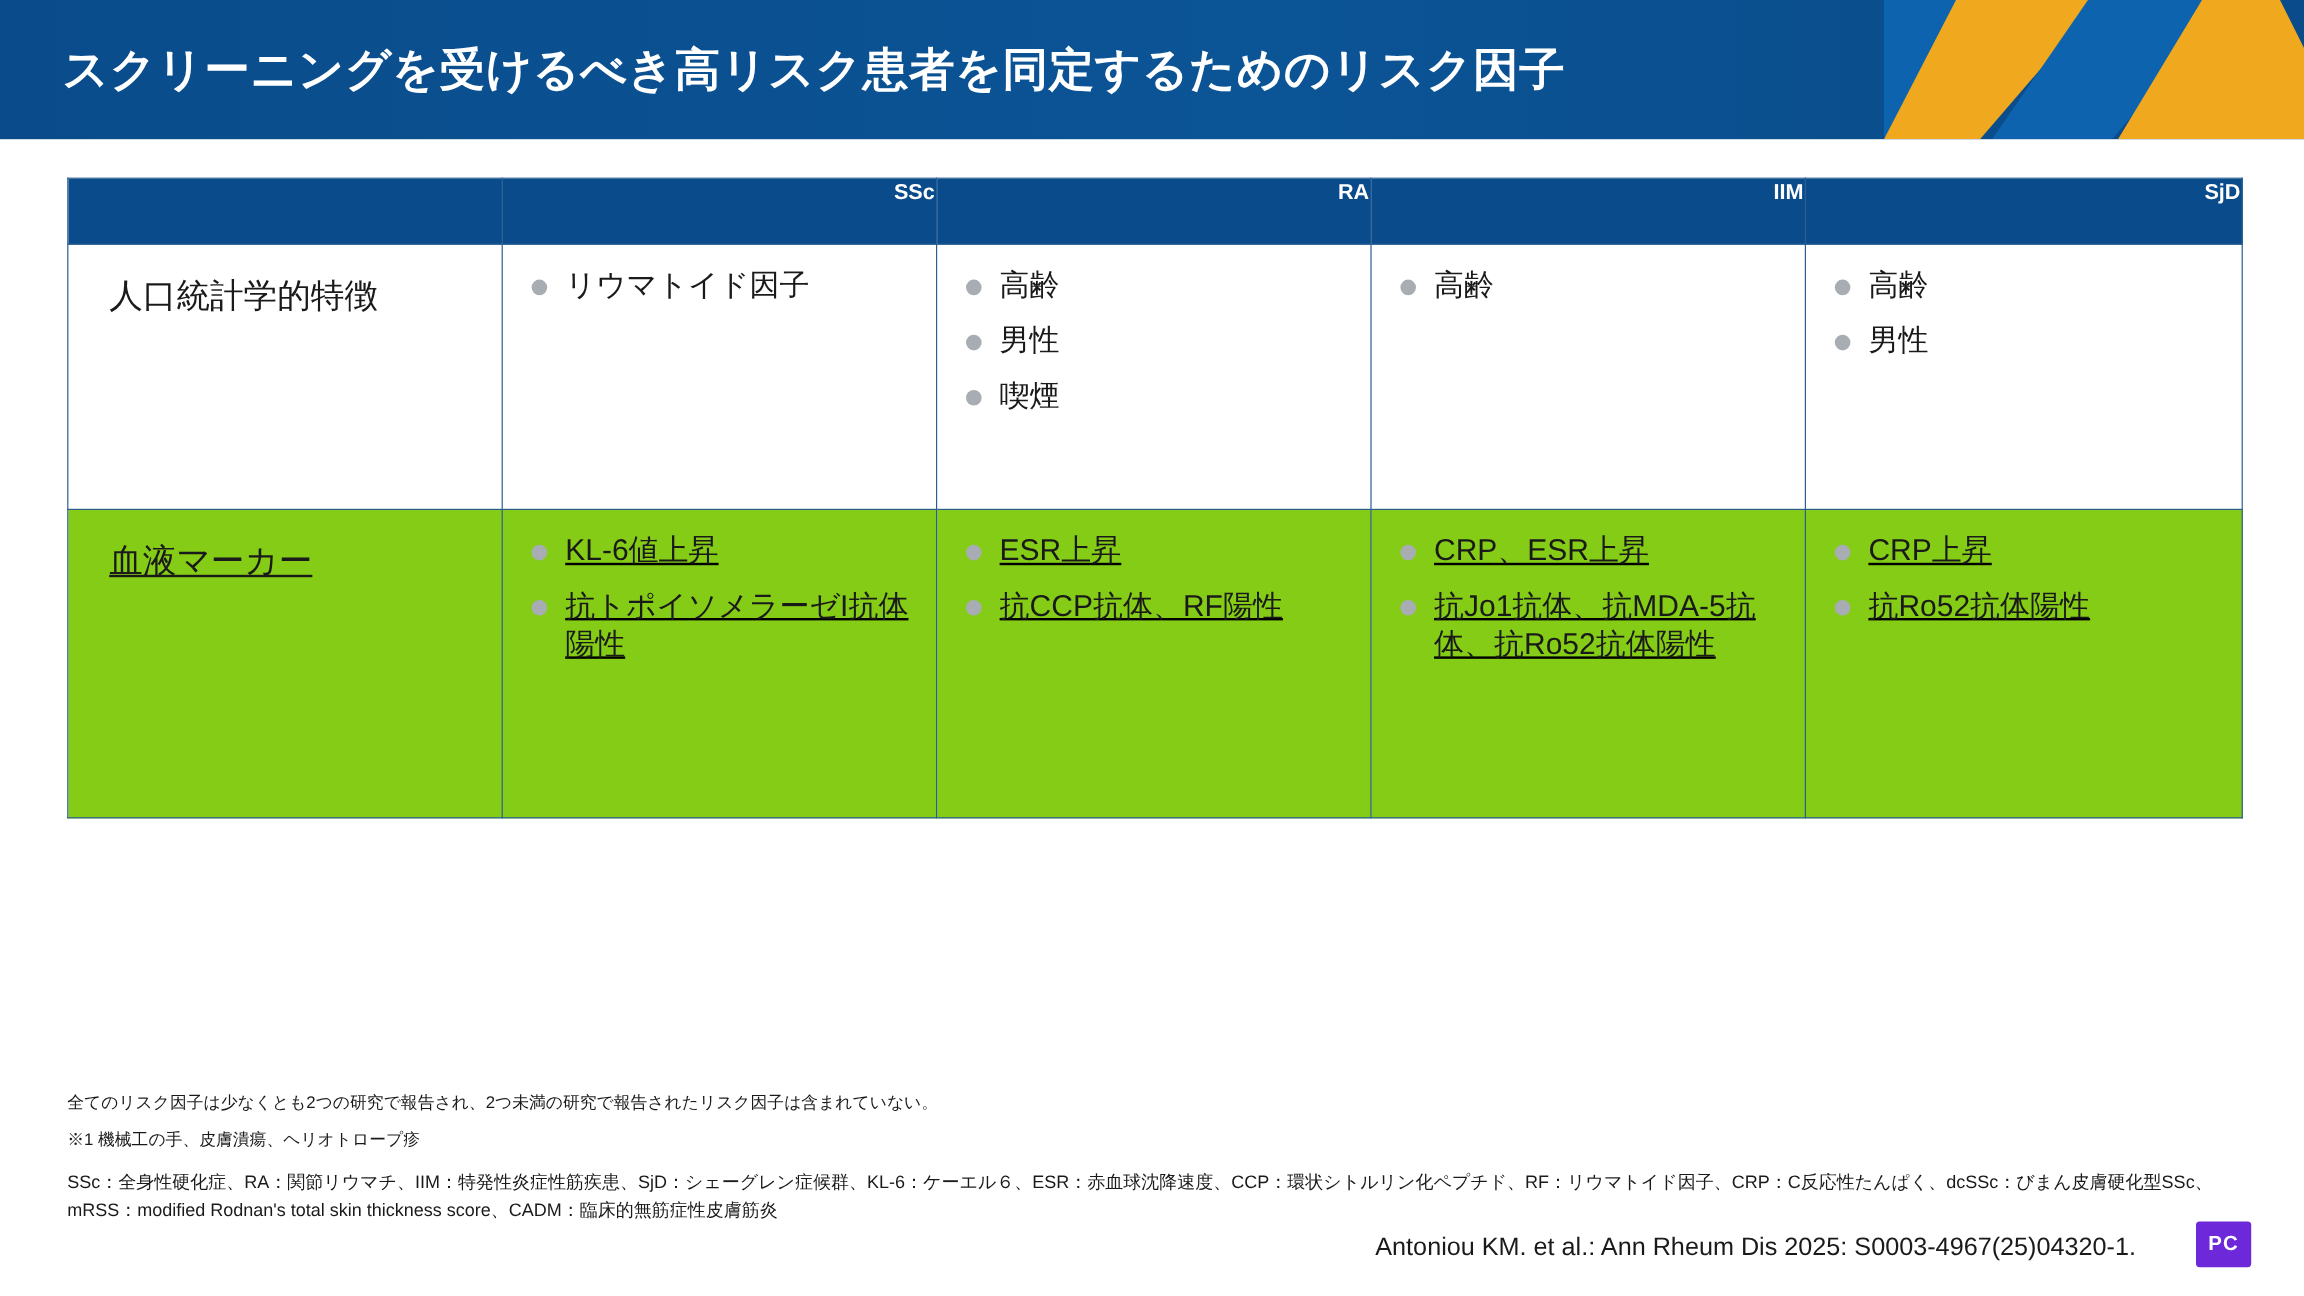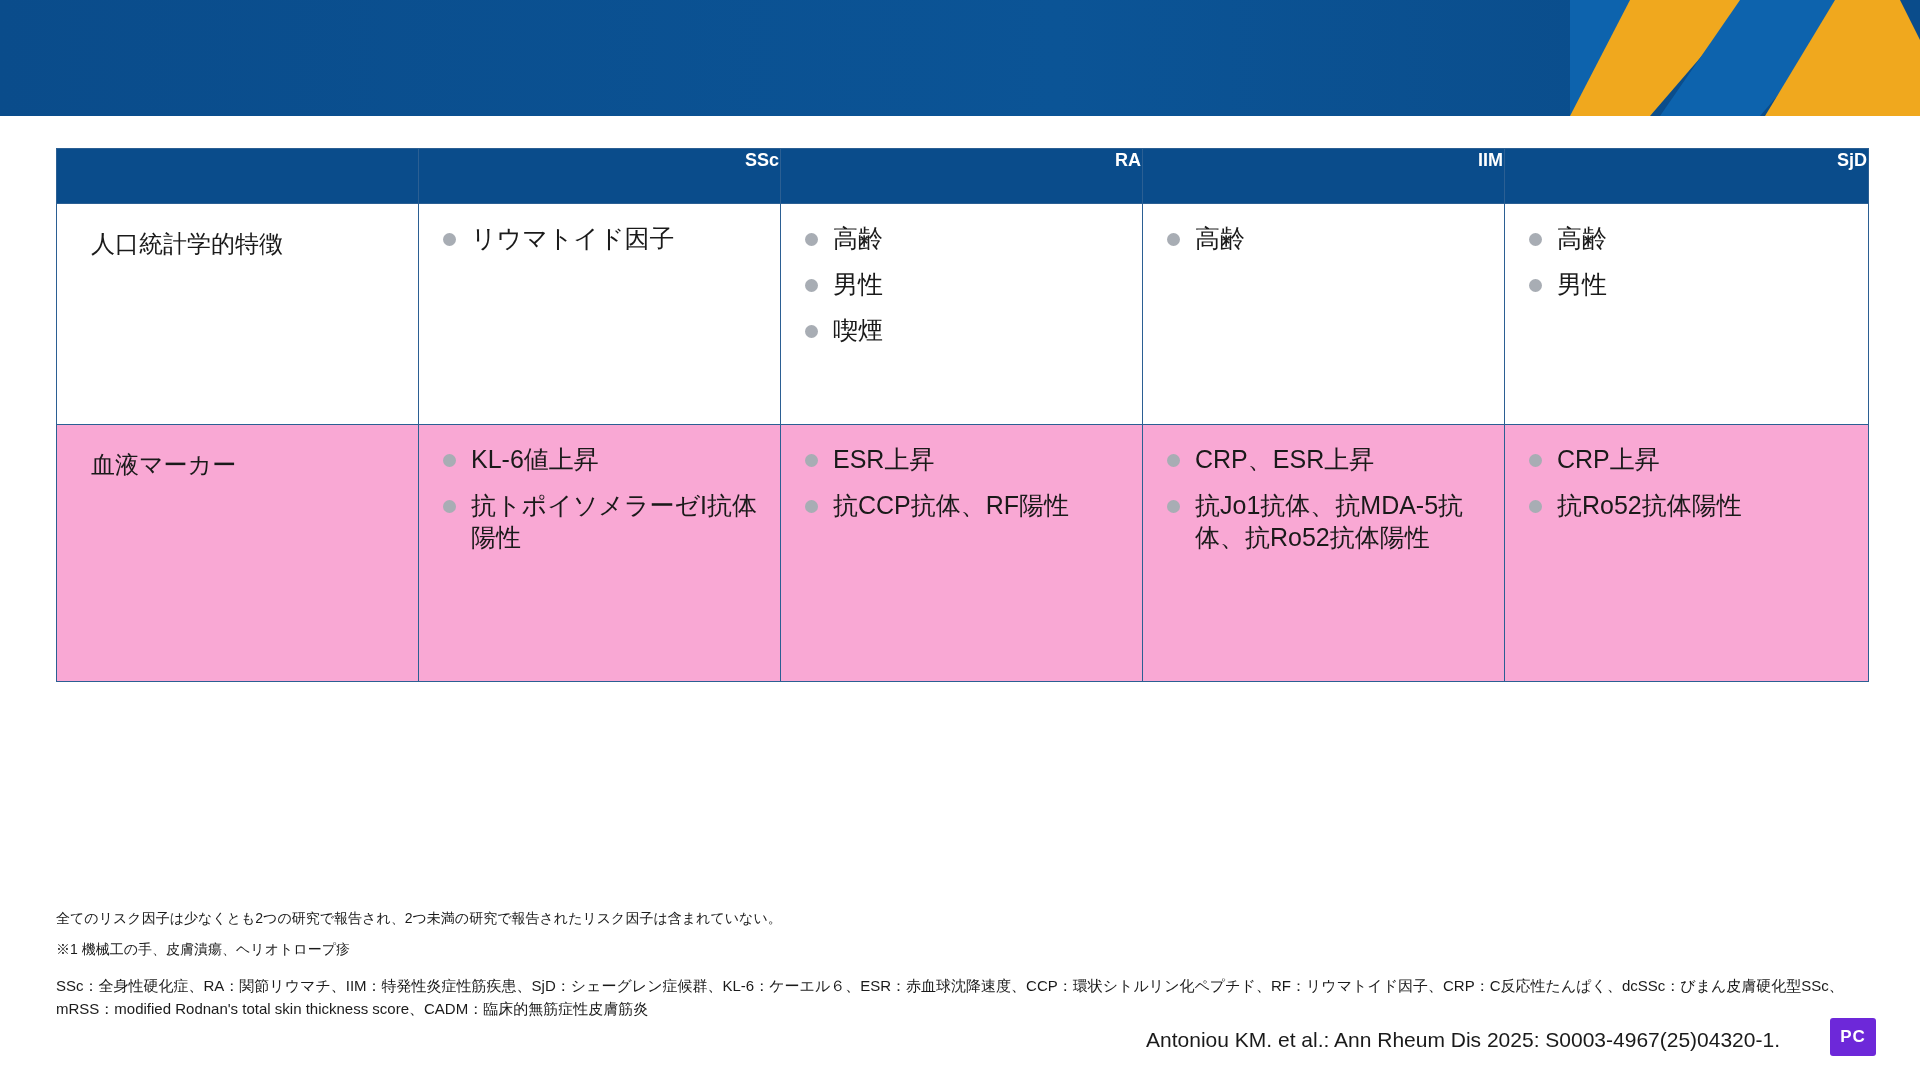--- a/index.html
+++ b/index.html
@@ -76,24 +76,25 @@
   col.c1 { width: 362px; }
   col.c2 { width: 362px; }
   col.c3 { width: 362px; }
   col.c4 { width: 364px; }
 
   tbody td {
     padding: 18px 16px 22px 20px;
     background: #ffffff;
   }
   tbody tr.shaded td {
-    background: #f9a8d4;
+    background: #84cc16;
+    text-decoration: underline;
   }
   td.rowlabel {
-    font-size: 24px;
+    font-size: 28px;
     color: #1a1a1a;
     padding-left: 34px;
     padding-top: 24px;
     white-space: nowrap;
   }
   tbody tr.r0 td { height: 174px; }
   tbody tr.r1 td { height: 210px; }
   tbody tr.r2 td { height: 222px; }
 
   ul.bullets {
@@ -167,20 +168,21 @@
     display: flex;
     align-items: center;
     justify-content: center;
     letter-spacing: 1px;
   }
 </style>
 </head>
 <body>
 
 <div class="header">
+  <div class="header-title">スクリーニングを受けるべき高リスク患者を同定するためのリスク因子</div>
   <div class="deco">
     <svg width="350" height="116" viewBox="0 0 350 116" xmlns="http://www.w3.org/2000/svg">
       <polygon points="0,0 90,0 0,116" fill="#0d63ad"></polygon>
       <polygon points="60,0 180,0 80,116 0,116" fill="#f0a81e"></polygon>
       <polygon points="170,0 290,0 190,116 90,116" fill="#0d63ad"></polygon>
       <polygon points="265,0 350,0 350,116 195,116" fill="#f0a81e"></polygon>
       <polygon points="330,0 350,0 350,40" fill="#0a4c8b"></polygon>
     </svg>
   </div>
 </div>

